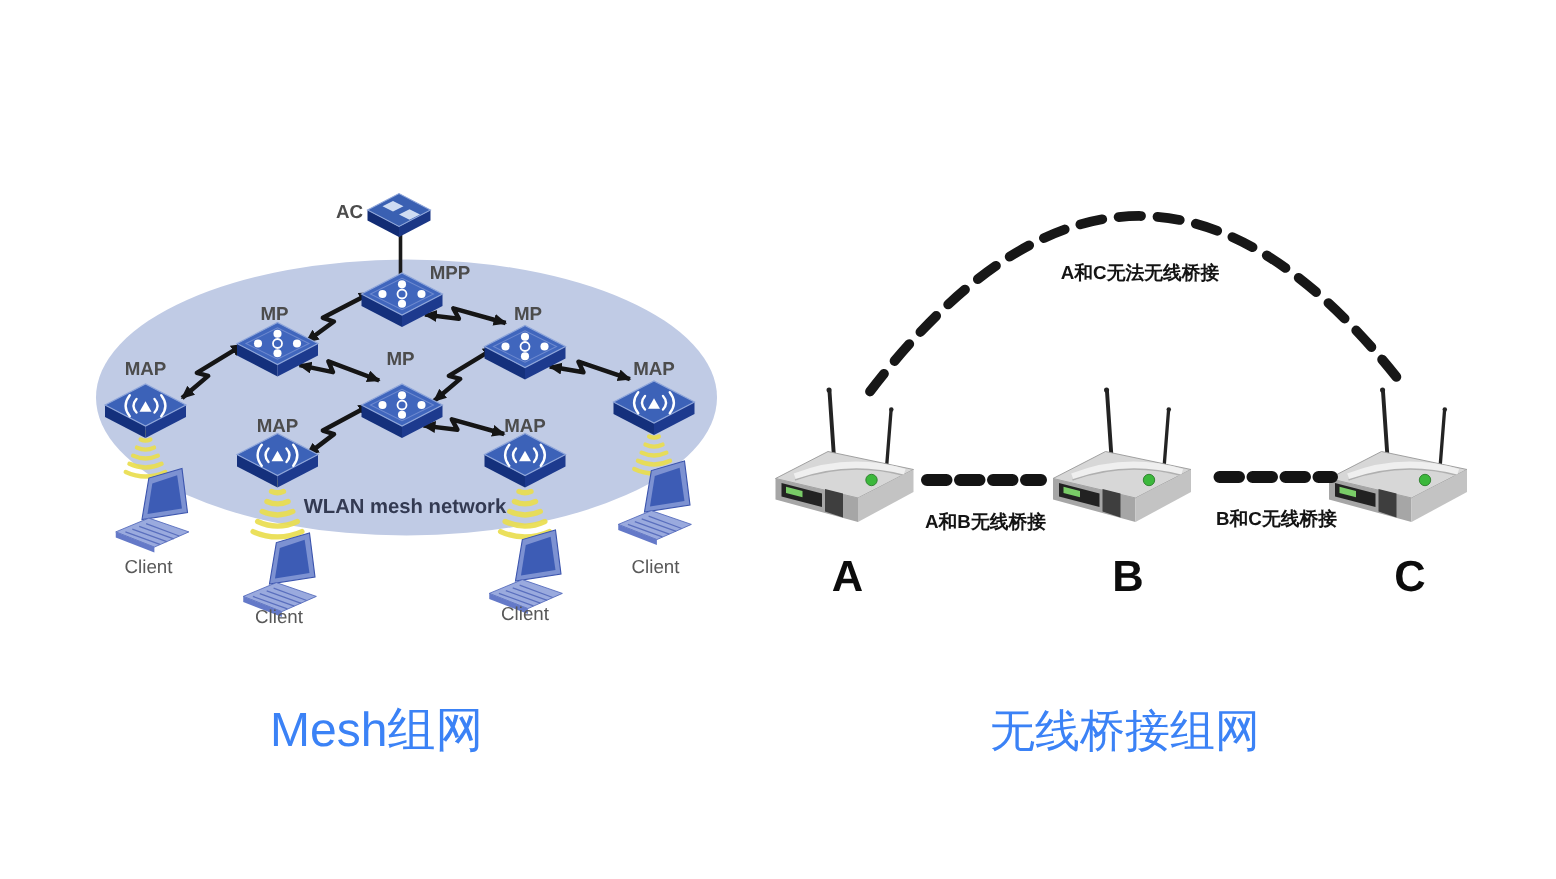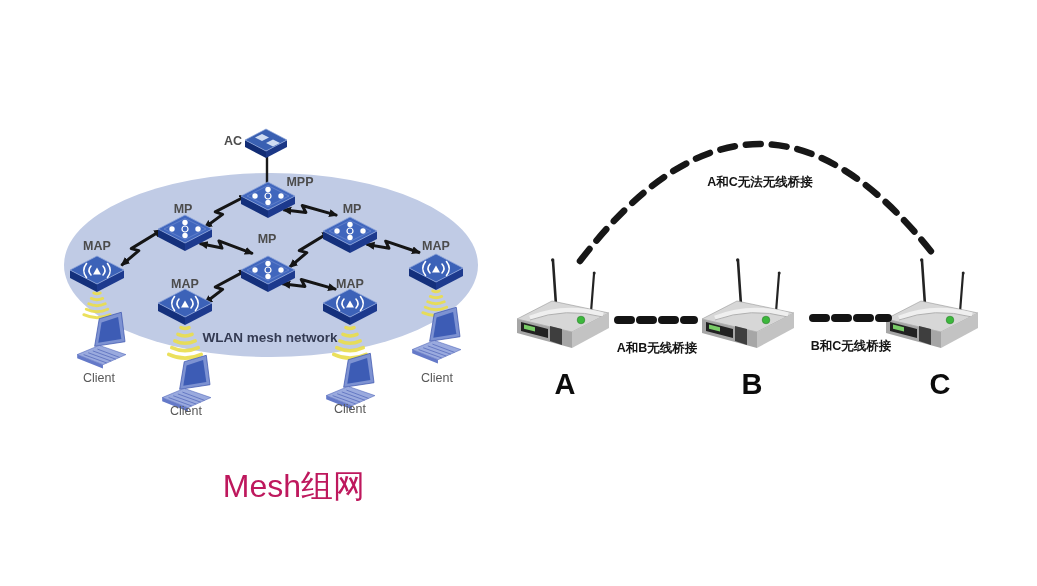--- a/index.html
+++ b/index.html
@@ -12,21 +12,21 @@
   .nodelab{font-size:12.5px;font-weight:700;fill:#4c4c4c;text-anchor:middle;}
   .clientlab{font-size:12.5px;font-weight:400;fill:#585858;text-anchor:middle;}
   .arealab{font-size:13.5px;font-weight:700;fill:#333a52;text-anchor:middle;}
   .cnlab{font-size:12.5px;font-weight:700;fill:#141414;text-anchor:middle;}
   .bigletter{font-size:29px;font-weight:700;fill:#0c0c0c;text-anchor:middle;}
   .bolt{stroke:#151515;stroke-width:3;fill:none;stroke-linejoin:round;
         marker-start:url(#ah);marker-end:url(#ah);}
   .dashArc{stroke:#171717;stroke-width:6.5;fill:none;stroke-dasharray:15 11;stroke-linecap:round;}
   .dashLine{stroke:#141414;stroke-width:8;fill:none;stroke-dasharray:13 9;stroke-linecap:round;}
   .beamArc{stroke:#e9dd4e;stroke-width:3.4;fill:none;stroke-linecap:round;opacity:.92;}
-  .caption{position:absolute;text-align:right;color:#be185d;line-height:1.1;}
+  .caption{position:absolute;text-align:left;color:#3b82f6;line-height:1.1;}
   #capL{left:180px;top:469px;width:185px;font-size:32px;}
   #capR{left:660px;top:471px;width:200px;font-size:30px;}
   .watermark{
     position:absolute;right:12px;top:536px;font-size:26px;font-weight:700;color:#383838;
     text-shadow:2px 2px 0 rgba(255,255,255,.85);
   }
 </style>
 </head>
 <body>
 
@@ -169,14 +169,15 @@
     <text class="cnlab" x="657" y="352">A和B无线桥接</text>
     <text class="cnlab" x="851" y="350">B和C无线桥接</text>
 
     <text class="bigletter" x="565" y="394">A</text>
     <text class="bigletter" x="752" y="394">B</text>
     <text class="bigletter" x="940" y="394">C</text>
   </g>
 </svg>
 
 <div class="caption" id="capL">Mesh组网</div>
+<div class="caption" id="capR">无线桥接组网</div>
 
 </div>
 
 </body></html>

